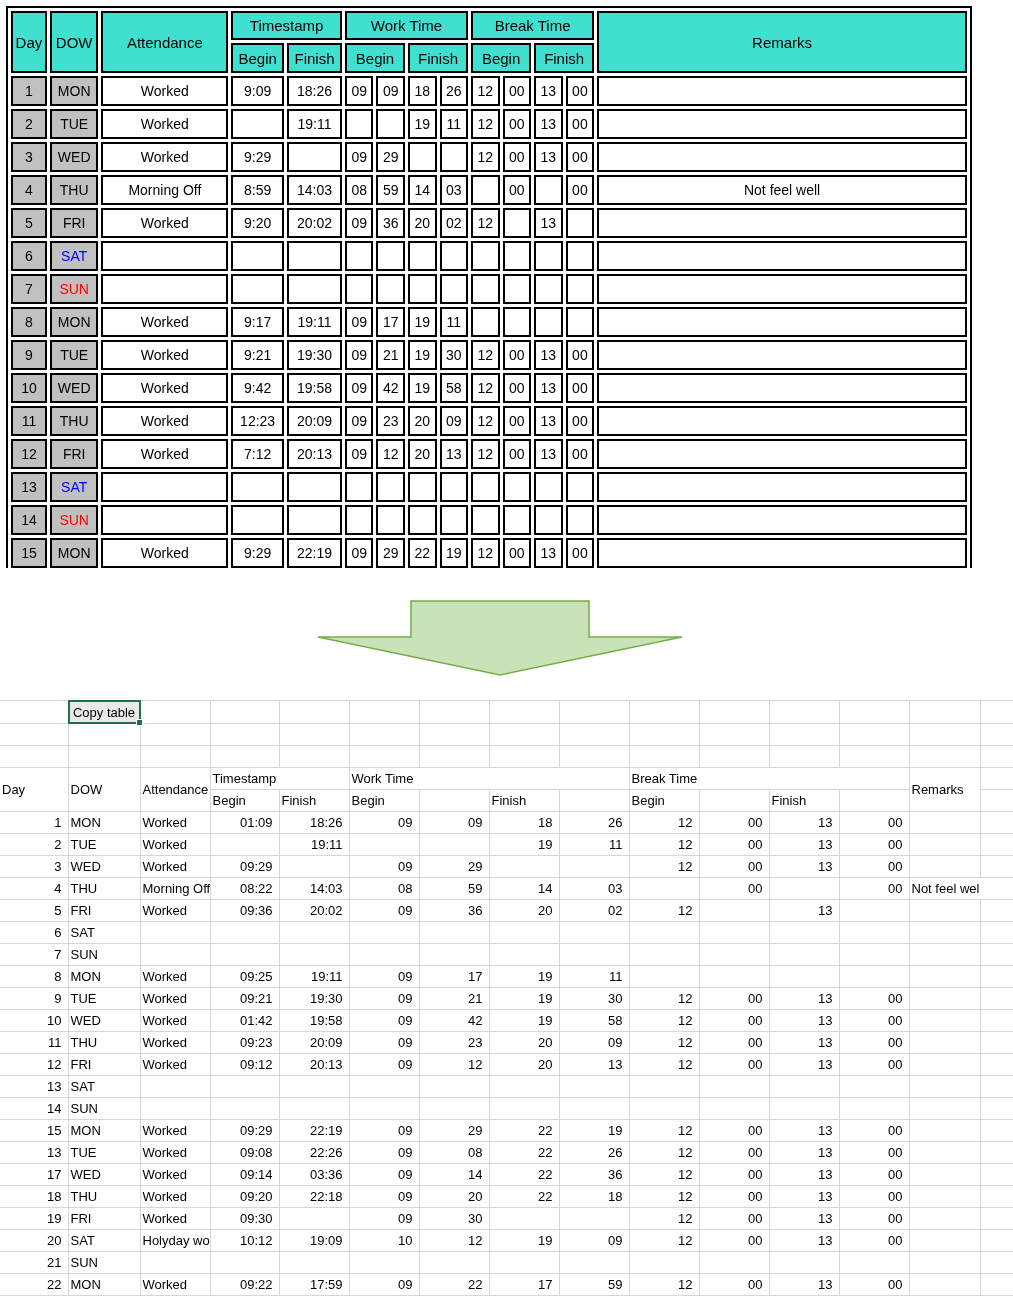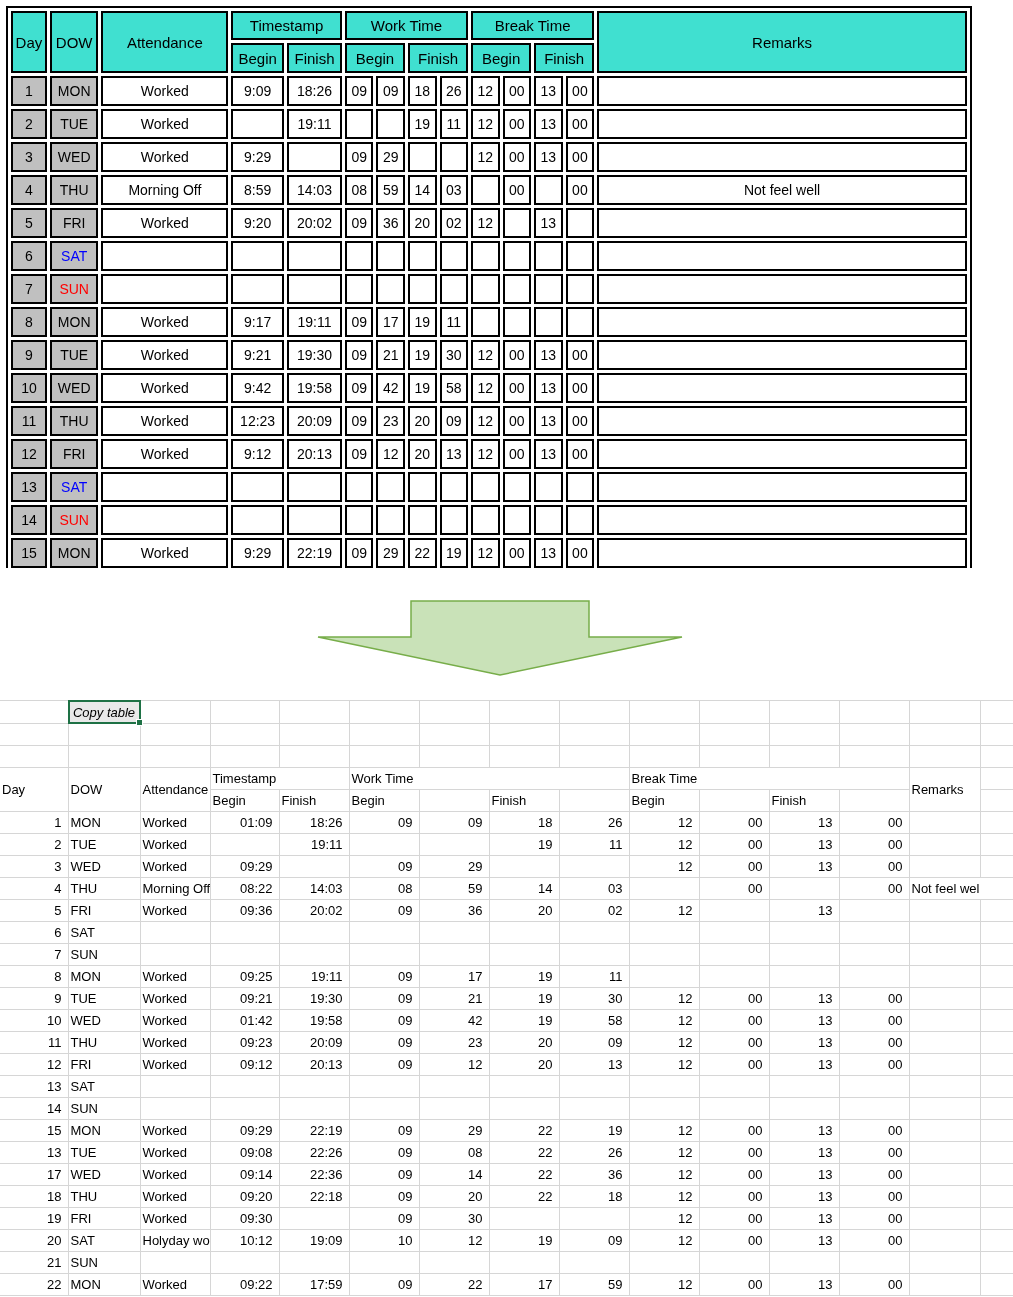--- a/index.html
+++ b/index.html
@@ -19,21 +19,21 @@
 
   
   .arrow{position:absolute;left:317px;top:600px;}
 
   
   .sheet-wrap{position:absolute;left:0;top:700px;width:1013px;}
   table.sheet{border-collapse:collapse;table-layout:fixed;width:1013px;font-size:13px;}
   table.sheet td{border-right:1px solid #D6D6D6;border-bottom:1px solid #D6D6D6;
             height:21px;padding:0 2px;vertical-align:middle;overflow:hidden;
             white-space:nowrap;}
-  table.sheet tr.rfirst td{border-top:1px solid #D6D6D6;height:22px;font-style:italic;}
+  table.sheet tr.rfirst td{border-top:1px solid #D6D6D6;height:22px;}
   table.sheet td.num{text-align:right;padding-right:6px;}
   table.sheet td.txt{text-align:left;padding-left:2px;}
   table.sheet td.hdr{text-align:left;padding-left:2px;}
   table.sheet td.no-r{border-right:none;}
   td.sel-td{position:relative;padding:0 !important;overflow:visible !important;}
   .copy-btn{position:absolute;left:0;top:0;right:0;bottom:0;background:#E9E9E9;
             border:1px solid #000;display:flex;align-items:center;justify-content:center;
             font-size:13px;cursor:pointer;}
   .sel-border{position:absolute;left:-1px;top:-1px;right:-1px;bottom:-1px;
             border:2px solid #1E7145;pointer-events:none;z-index:2;}
@@ -254,21 +254,21 @@
           <td>12</td>
           <td>00</td>
           <td>13</td>
           <td>00</td>
           <td></td>
         </tr>
         <tr>
           <td class="gray">12</td>
           <td class="gray">FRI</td>
           <td>Worked</td>
-          <td>9:12</td>
+          <td>7:12</td>
           <td>20:13</td>
           <td>09</td>
           <td>12</td>
           <td>20</td>
           <td>13</td>
           <td>12</td>
           <td>00</td>
           <td>13</td>
           <td>00</td>
           <td></td>
@@ -697,21 +697,21 @@
           <td class="num">13</td>
           <td class="num">00</td>
           <td class="txt"></td>
           <td></td>
         </tr>
         <tr>
           <td class="num">17</td>
           <td class="txt">WED</td>
           <td class="txt">Worked</td>
           <td class="num">09:14</td>
-          <td class="num">22:36</td>
+          <td class="num">03:36</td>
           <td class="num">09</td>
           <td class="num">14</td>
           <td class="num">22</td>
           <td class="num">36</td>
           <td class="num">12</td>
           <td class="num">00</td>
           <td class="num">13</td>
           <td class="num">00</td>
           <td class="txt"></td>
           <td></td>

